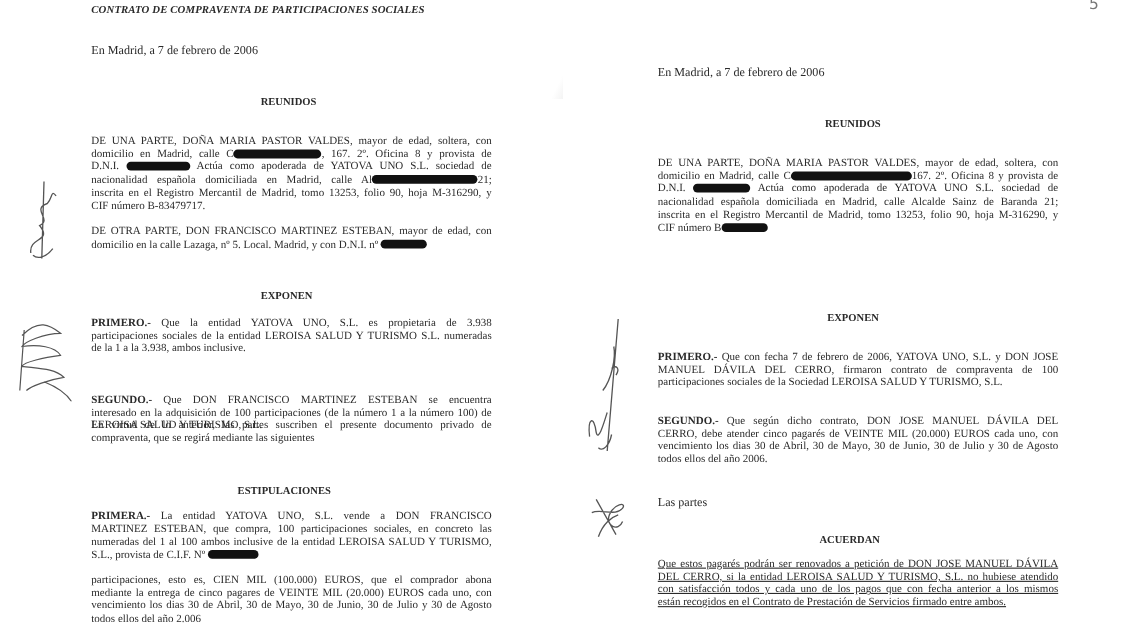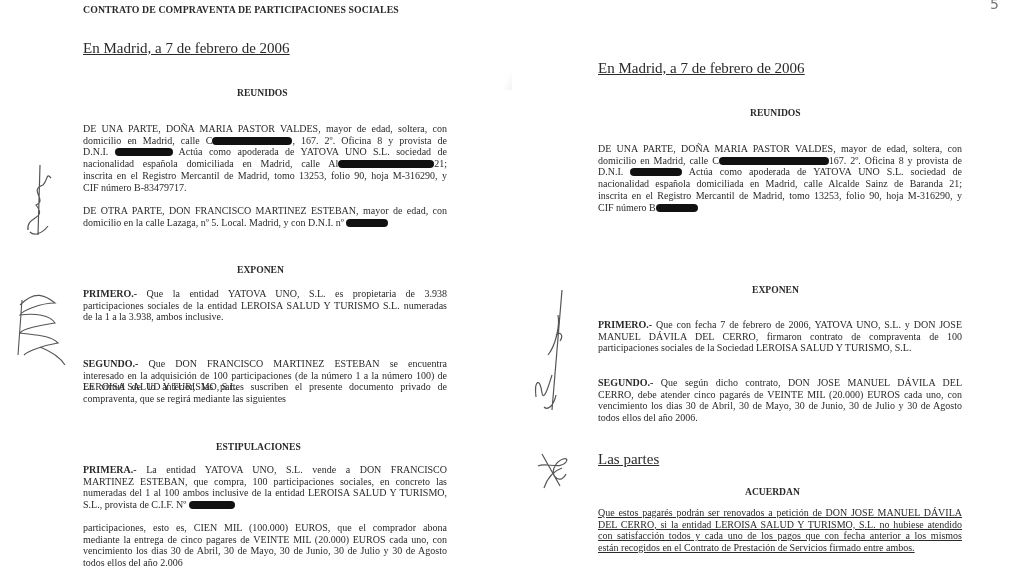--- a/index.html
+++ b/index.html
@@ -9,23 +9,23 @@
   #page-left { left:0; width:512px; }
   #page-right { left:512px; width:512px; }
   .shadow {
     position:absolute; left:470px; top:0; width:120px; height:90px;
     background:linear-gradient(115deg, transparent 45%, rgba(160,160,160,0.18) 55%, rgba(200,200,200,0.10) 70%, transparent 80%);
     pointer-events:none;
   }
   .blk { position:absolute; font-size:10px; line-height:11.7px; text-align:justify; }
   .blk .ln { display:block; white-space:nowrap; text-align:justify; text-align-last:justify; }
   .blk .ln.last { text-align-last:left; }
-  .title { position:absolute; font-size:9.8px; font-weight:bold; letter-spacing:0.1px; white-space:nowrap; }
+  .title { position:absolute; font-size:9.8px; font-weight:bold; letter-spacing:0.1px; white-space:nowrap;font-style:italic; }
   .heading { position:absolute; font-size:9.6px; font-weight:bold; white-space:nowrap; text-align:left; }
-  .plain { position:absolute; font-size:15px; white-space:nowrap;text-decoration:underline; }
+  .plain { position:absolute; font-size:11px; white-space:nowrap; }
   b { font-weight:bold; }
   .redact { display:inline-block; background:#111; height:8px; border-radius:4px; vertical-align:-1px; }
   .sig { position:absolute; }
   .pg-mark { position:absolute; font-family:"DejaVu Sans", sans-serif; font-size:14px; color:#777; }
 </style>
 </head>
 <body>
 
 <div class="page" id="page-left">
 

